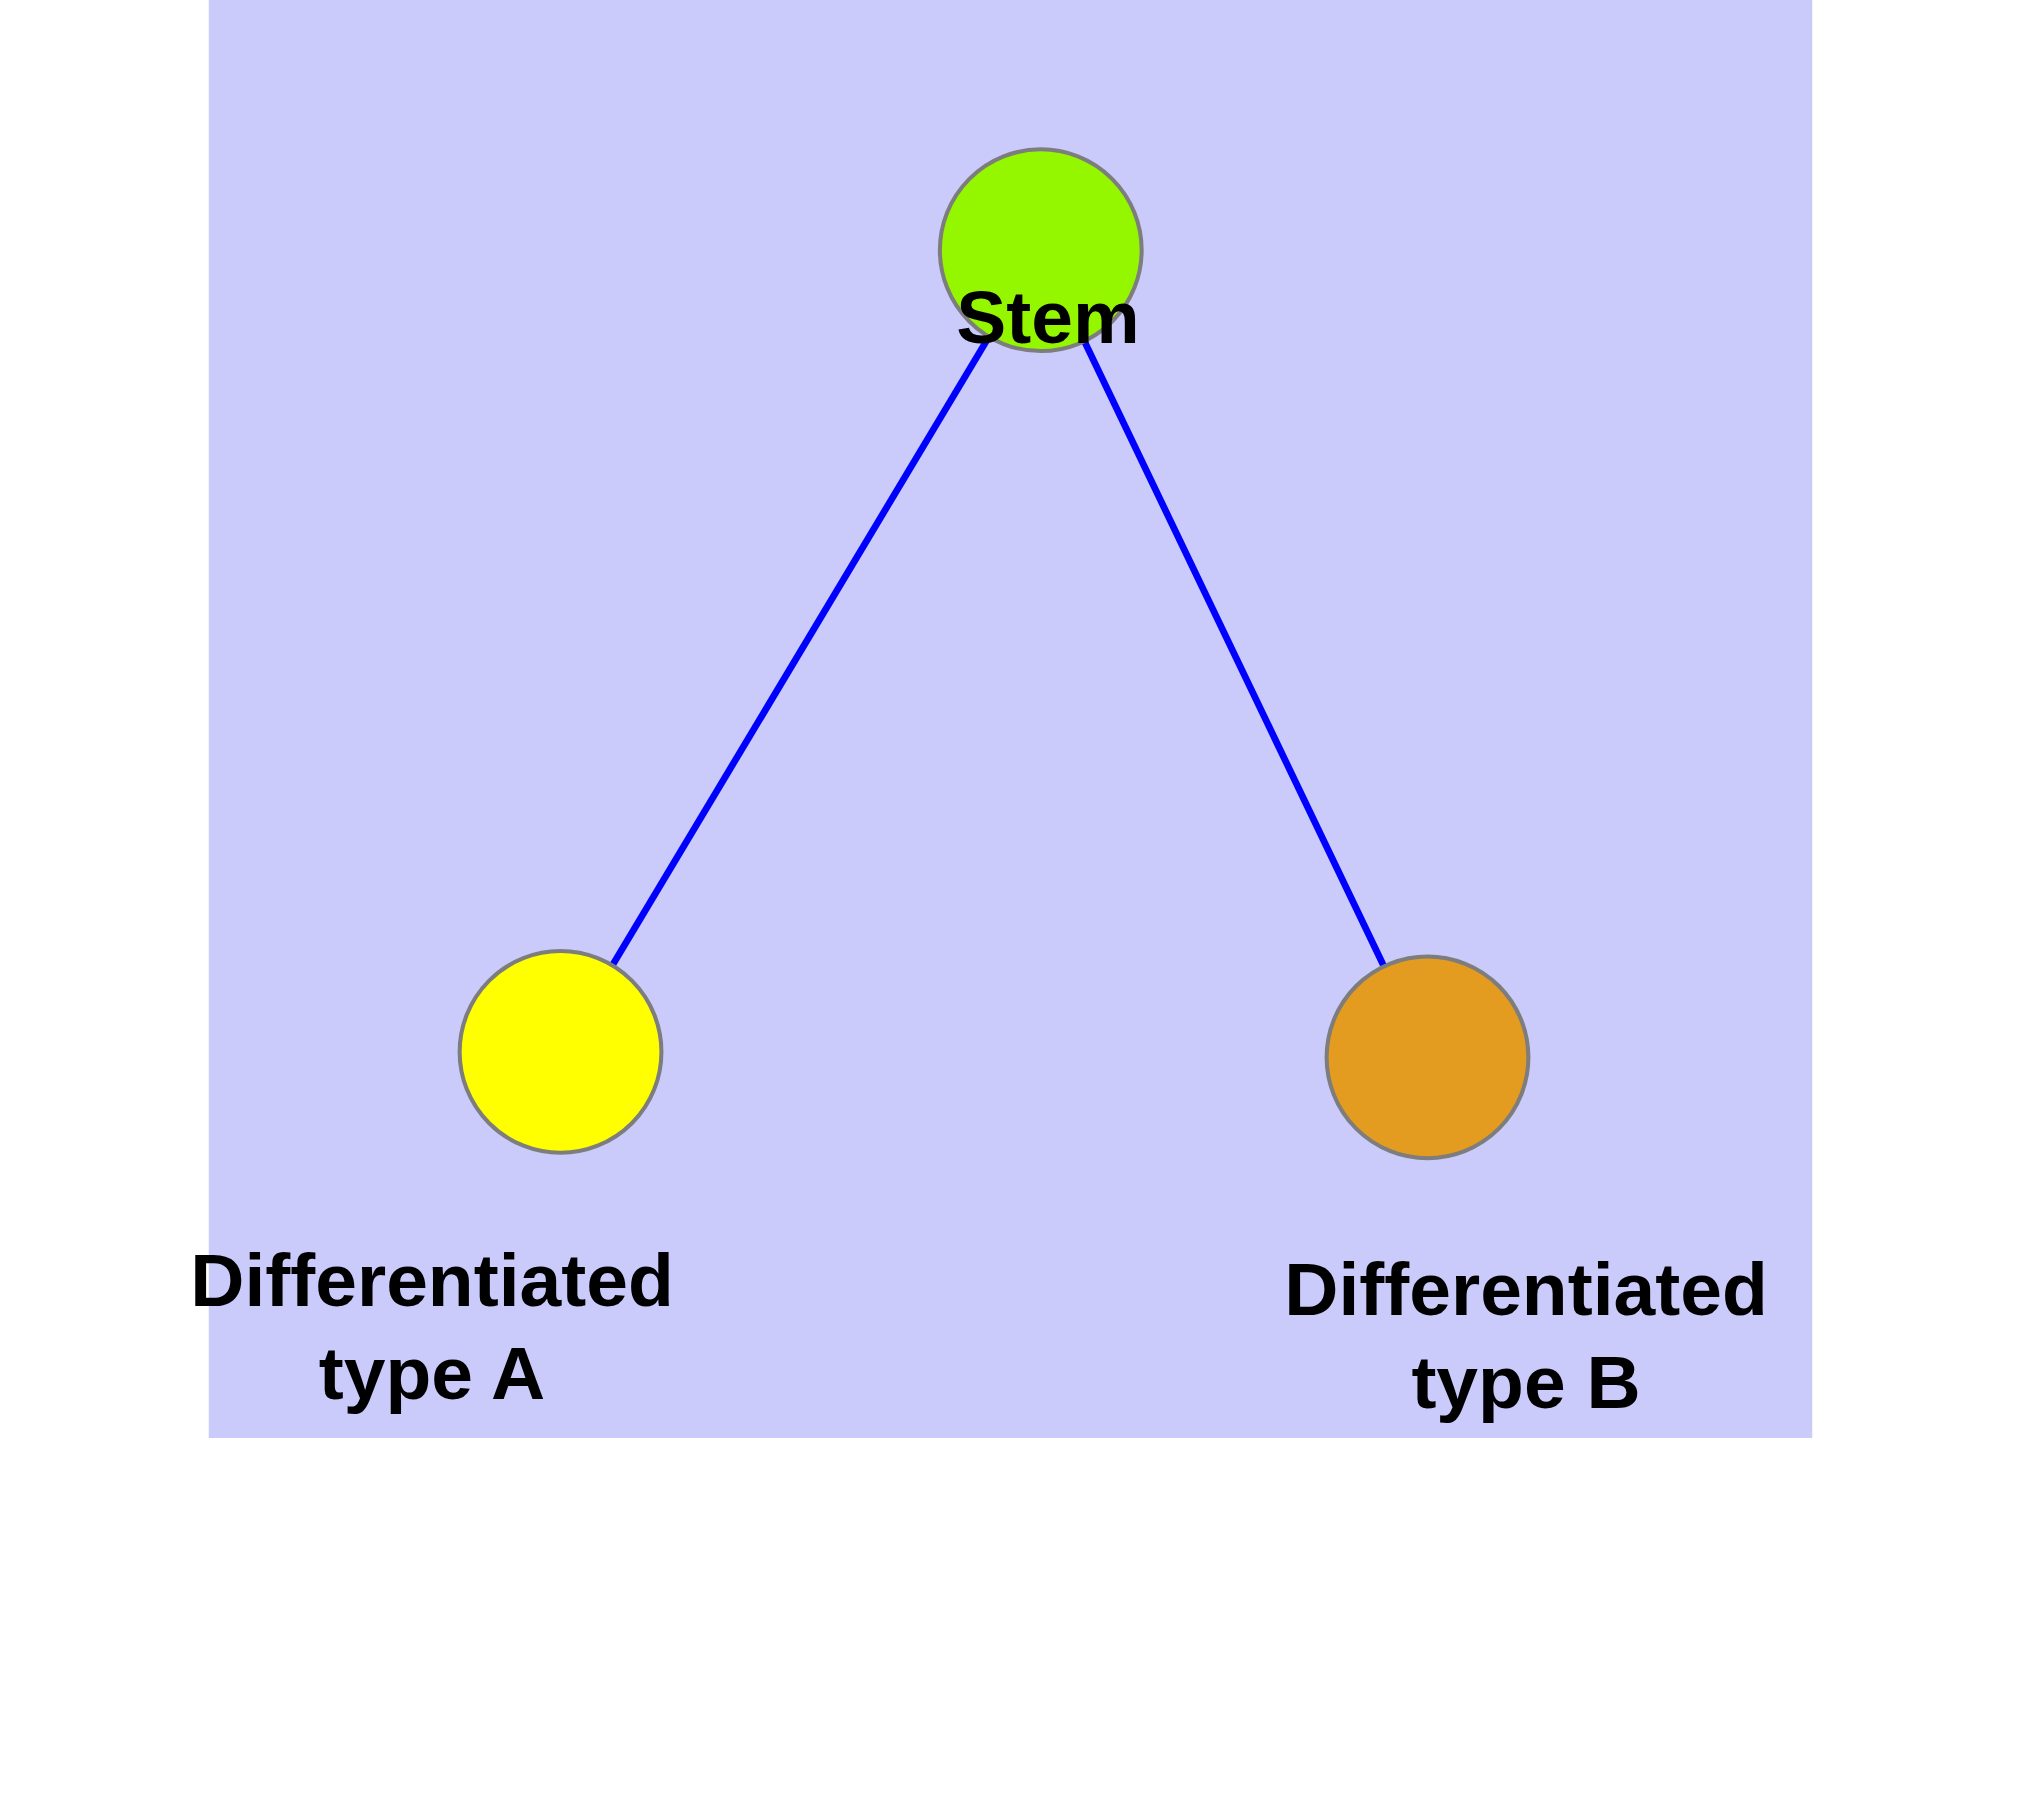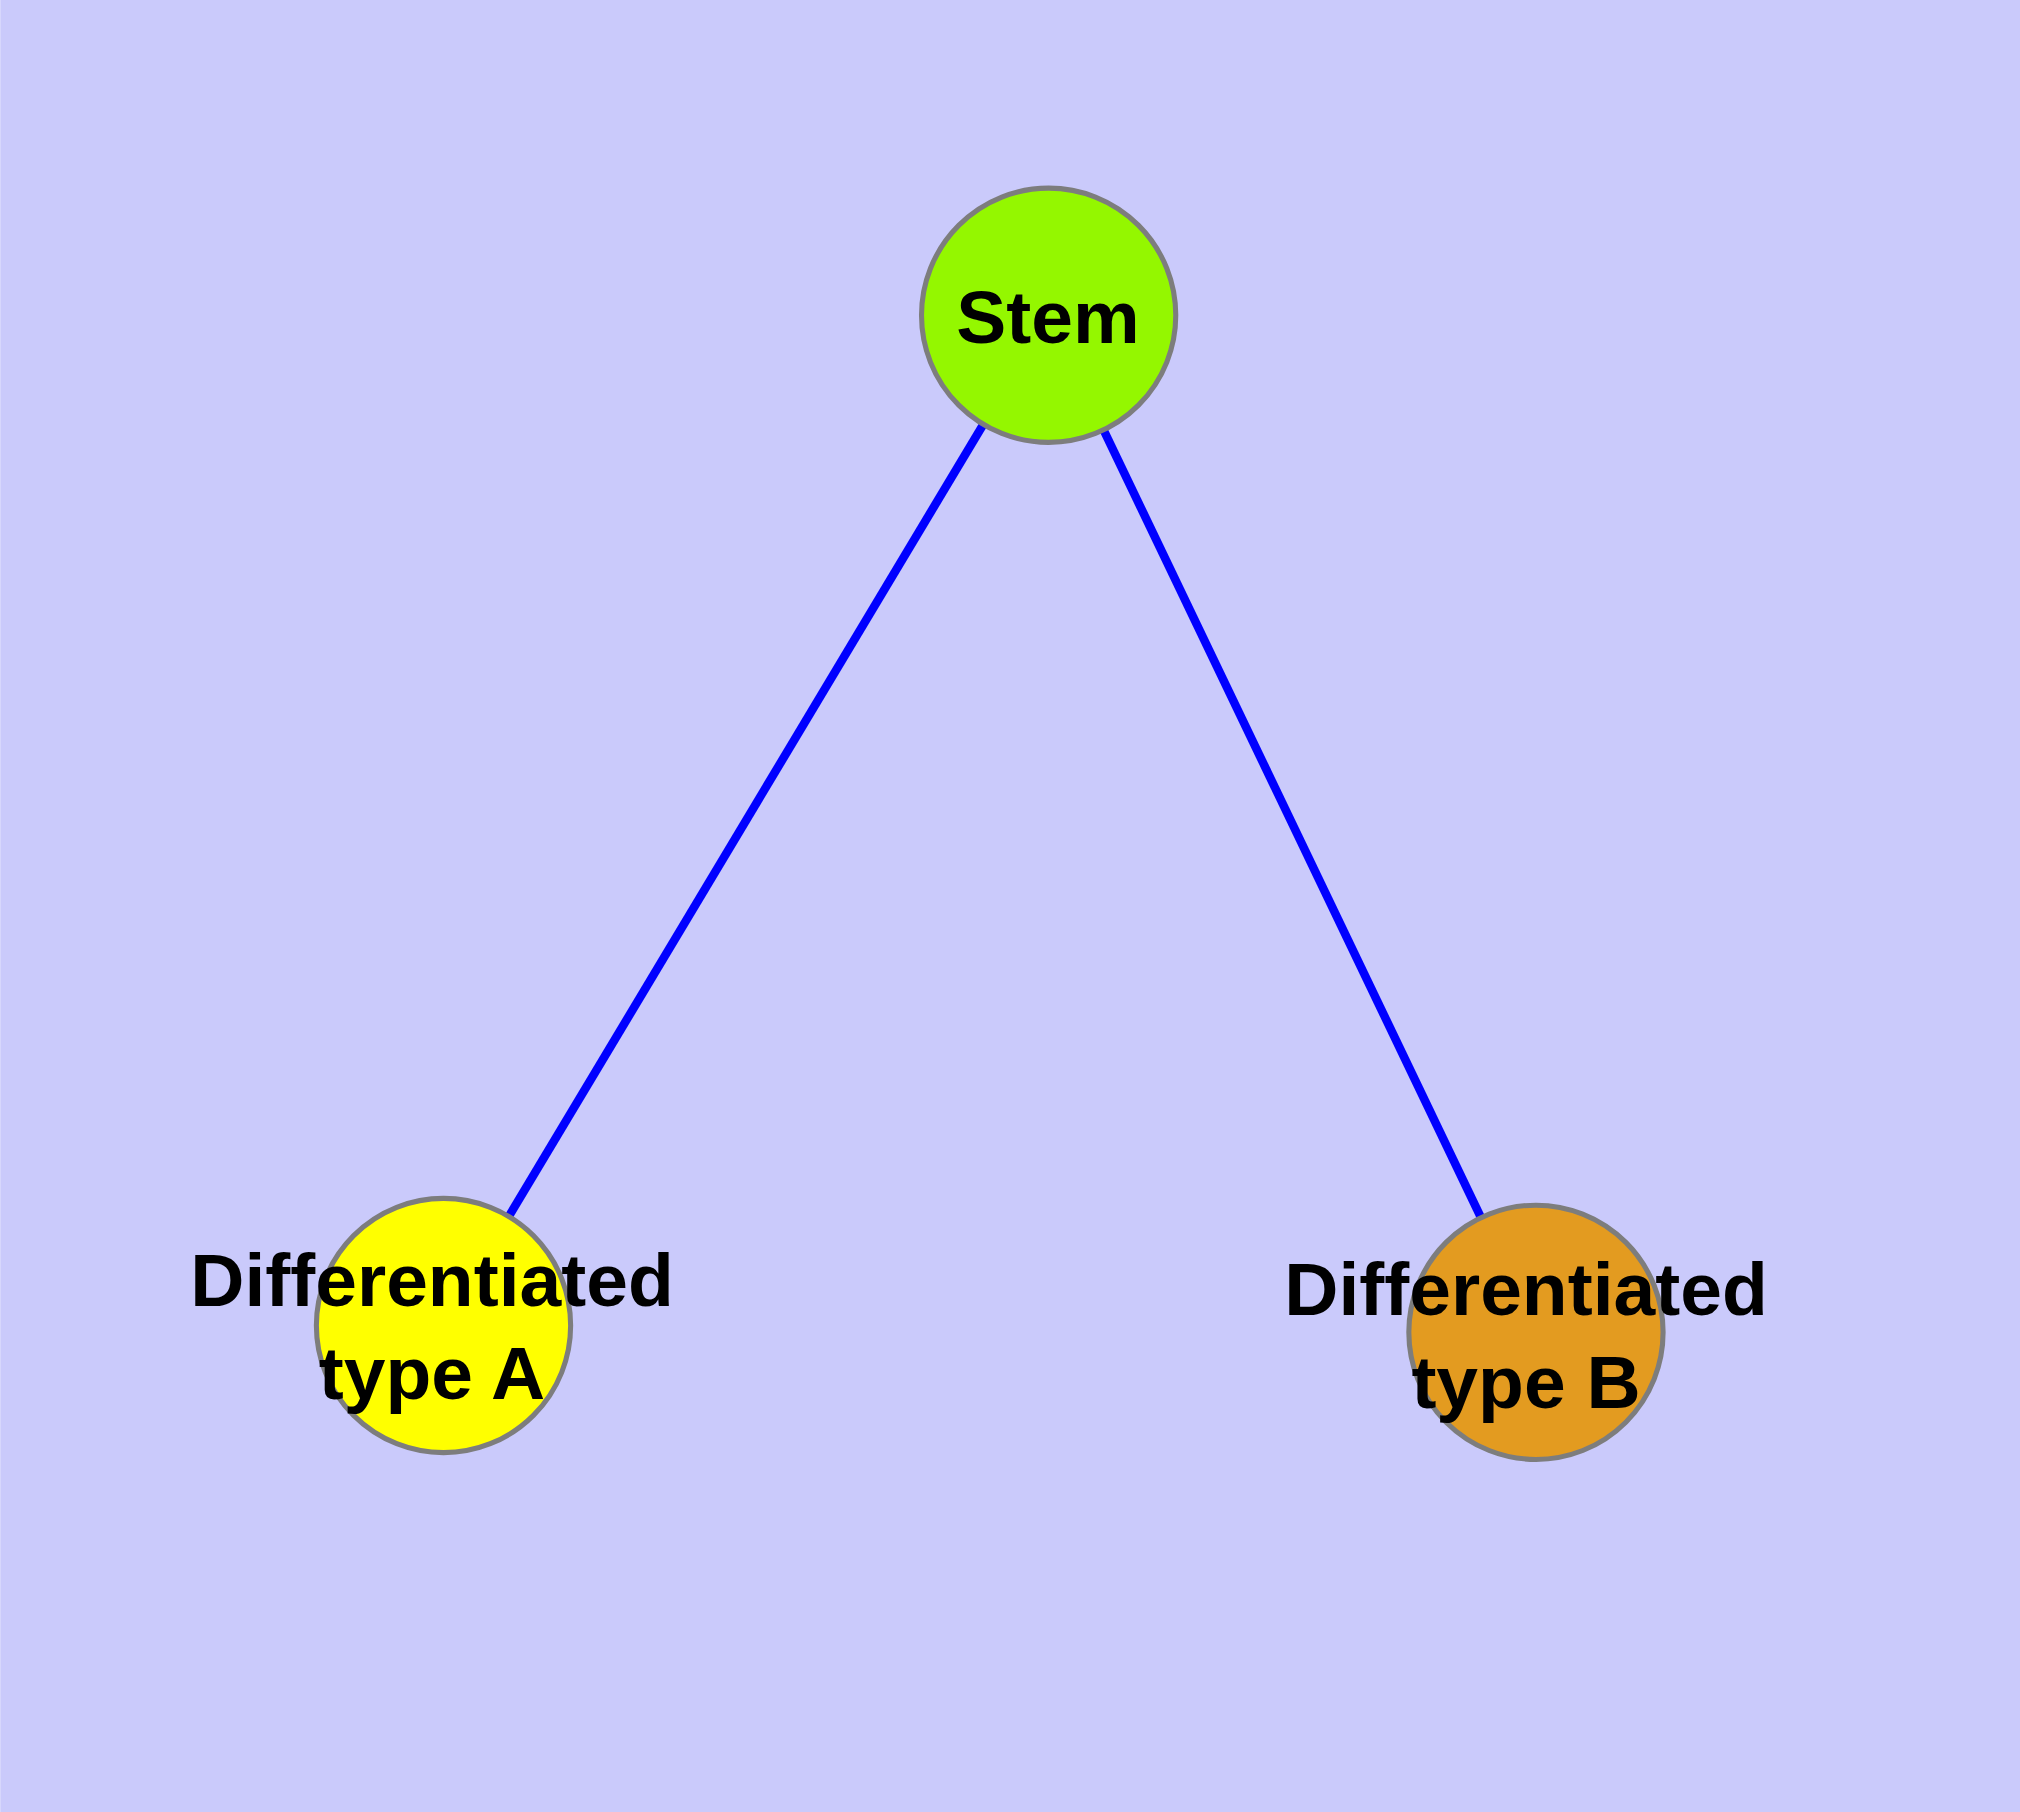--- a/index.html
+++ b/index.html
@@ -2,21 +2,21 @@
 <html style="font-size:13.6px"><head>
 <meta charset="utf-8">
 <style>
   html, body {
     margin: 0;
     padding: 0;
   }
   .canvas {
     position: relative;
     width: 2021px;
-    height: 1812px;
+    height: 1438px;
     overflow: hidden;
     font-family: "Liberation Sans", sans-serif;
   }
   .diagram-svg {
     position: absolute;
     left: 0;
     top: 0;
     width: 100%;
     height: 100%;
     display: block;

